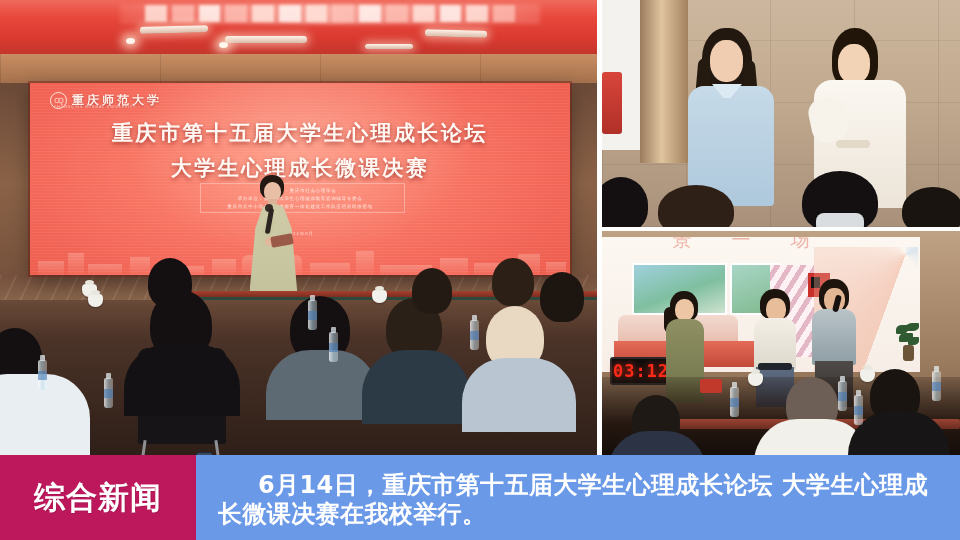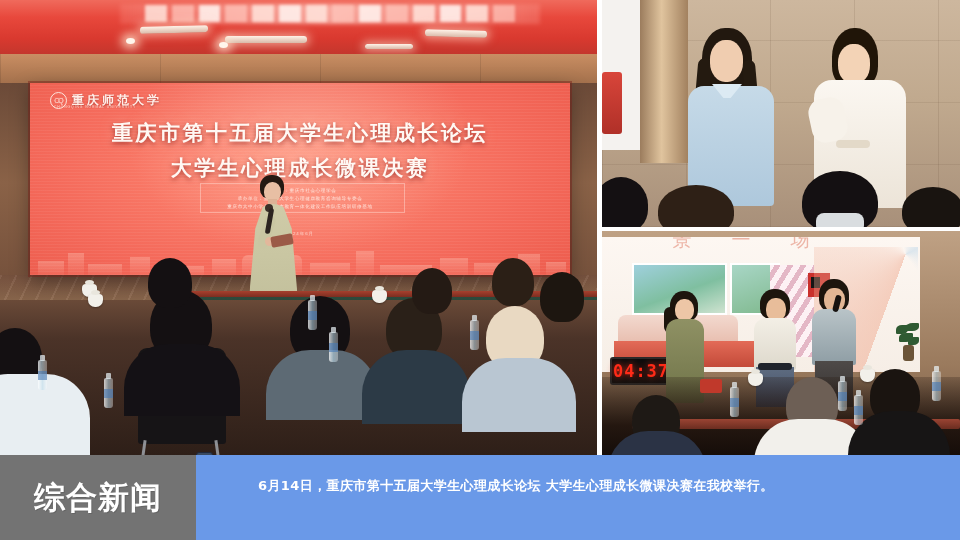--- a/index.html
+++ b/index.html
@@ -242,28 +242,28 @@
   .brp-body { position:absolute; border-radius:12px 12px 2px 2px; }
 
   .br-fg { position:absolute; left:0; bottom:0; width:100%; height:78px;
     background:linear-gradient(180deg,rgba(40,26,18,.25),#241710 62%,#150d09); }
   .br-table { position:absolute; bottom:26px; height:10px;
     background:linear-gradient(180deg,#9a4433,#6b2d20); border-radius:2px; }
 
   
   .caption-bar { position:absolute; left:0; top:455px; width:960px; height:85px;
                  background:#6a99e8; display:flex; }
-  .cat-block { width:196px; height:85px; background:#737373;
+  .cat-block { width:196px; height:85px; background:#be185d;
                display:flex; align-items:center; justify-content:center; }
   .cat-text { font-family:"DejaVu Sans","Liberation Sans",sans-serif; font-weight:bold;
               font-size:31px; color:#ffffff; letter-spacing:1px;
               text-shadow:1px 1px 0 rgba(0,0,0,.12); }
   .cap-body { flex:1; padding:16px 16px 0 22px; }
   .cap-text { font-family:"DejaVu Sans","Liberation Sans",sans-serif; font-weight:bold;
-              font-size:13px; line-height:29px; color:#ffffff; letter-spacing:.4px;
+              font-size:24px; line-height:29px; color:#ffffff; letter-spacing:.4px;
               text-indent:40px; }
 </style>
 </head>
 <body>
 
 <div class="page">
 
   <div class="collage">
 
     <div class="photo photo-main">
@@ -440,21 +440,21 @@
 
       <div class="br-plant">
         <i style="left:2px;top:2px;width:12px;height:9px;"></i>
         <i style="left:12px;top:0px;width:13px;height:8px;"></i>
         <i style="left:5px;top:10px;width:14px;height:9px;"></i>
         <i style="left:14px;top:14px;width:11px;height:8px;"></i>
         <i style="left:9px;top:22px;width:11px;height:16px;background:#6b5438;border-radius:3px;"></i>
       </div>
 
       <div class="br-timer">
-        <span>04:37</span>
+        <span>03:12</span>
       </div>
 
       <div class="br-p" style="left:62px;top:60px;width:40px;height:112px;">
         <div class="brp-hair" style="left:6px;top:0;width:28px;height:30px;"></div>
         <div class="brp-hair" style="left:0px;top:16px;width:12px;height:26px;border-radius:6px;"></div>
         <div class="brp-face" style="left:11px;top:8px;width:19px;height:22px;background:#edc6a6;"></div>
         <div class="brp-body" style="left:2px;top:28px;width:38px;height:84px;background:linear-gradient(180deg,#8f9164,#6f7348);"></div>
       </div>
 
       <div class="br-p" style="left:152px;top:58px;width:42px;height:118px;">

